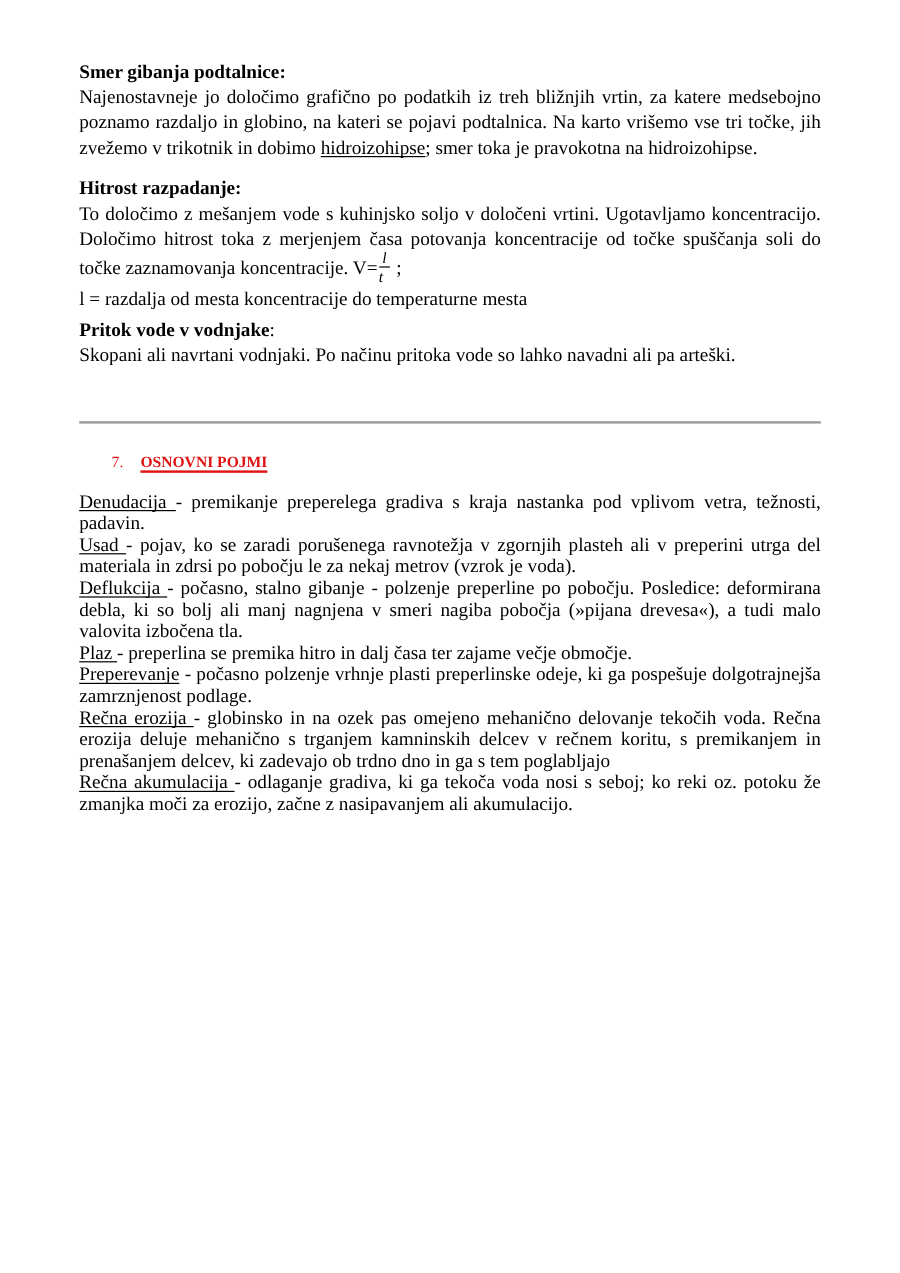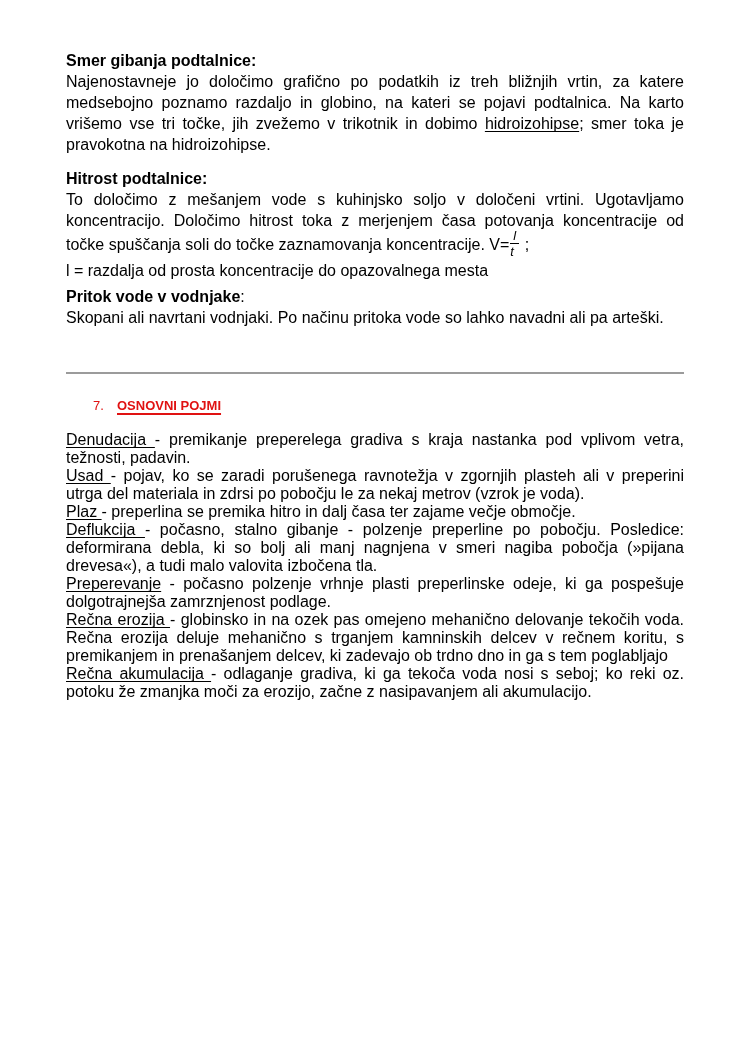--- a/index.html
+++ b/index.html
@@ -1,21 +1,21 @@
 <!DOCTYPE html>
 <html style="--accent: #e01212; --divider: #9b9b9b; --text: #000000; --page-bg: #ffffff;"><head>
 <meta charset="utf-8">
 <style>
   html, body { margin: 0; padding: 0; background: #ffffff; }
   .page {
     position: relative;
     width: 750px;
     height: 1061px;
     background: var(--page-bg, #ffffff);
-    font-family: Liberation Sans, sans-serif;
+    font-family: Liberation Serif, serif;
     font-size: 16px;
     color: var(--text, #000000);
     overflow: hidden;
   }
   .content { padding: 50px 66px 0 66px; }
   p { margin: 0; }
   .body { line-height: 21px; }
   .just { text-align: justify; text-align-last: left; }
   .h { font-weight: bold; line-height: 21px; }
   .h .colon { font-weight: normal; }
@@ -62,36 +62,36 @@
 </style>
 </head>
 <body>
 
 <div class="page">
   <div class="content">
 
     <p class="h">Smer gibanja podtalnice:</p>
     <p class="body just gap-smer"><span>Najenostavneje jo določimo grafično po podatkih iz treh bližnjih vrtin, za katere medsebojno poznamo razdaljo in globino, na kateri se pojavi podtalnica. Na karto vrišemo vse tri točke, jih zvežemo v trikotnik in dobimo </span><span class="u">hidroizohipse</span><span>; smer toka je pravokotna na hidroizohipse.</span></p>
 
-    <p class="h">Hitrost podtalnice:</p>
+    <p class="h">Hitrost razpadanje:</p>
     <p class="body just"><span>To določimo z mešanjem vode s kuhinjsko soljo v določeni vrtini. Ugotavljamo koncentracijo. Določimo hitrost toka z merjenjem časa potovanja koncentracije od točke spuščanja soli do točke zaznamovanja koncentracije. </span><span><span>V=</span><span class="frac"><span class="num">l</span><span class="den">t</span></span><span> ;</span></span></p>
-    <p class="body gap-legend">l = razdalja od prosta koncentracije do opazovalnega mesta</p>
+    <p class="body gap-legend">l = razdalja od mesta koncentracije do temperaturne mesta</p>
 
 
     <p class="h"><b>Pritok vode v vodnjake</b><span class="colon">:</span></p>
     <p class="body just">Skopani ali navrtani vodnjaki. Po načinu pritoka vode so lahko navadni ali pa arteški.</p>
 
     <hr class="rule">
 
     <p class="chapter"><span class="ch-num">7.</span><span class="ch-title">OSNOVNI POJMI</span></p>
 
     <div class="defs" id="definitions">
         <p class="def"><span class="u">Denudacija </span><span>- premikanje preperelega gradiva s kraja nastanka pod vplivom vetra, težnosti, padavin.</span></p>
         <p class="def"><span class="u">Usad </span><span>- pojav, ko se zaradi porušenega ravnotežja v zgornjih plasteh ali v preperini utrga del materiala in zdrsi po pobočju le za nekaj metrov (vzrok je voda).</span></p>
+        <p class="def"><span class="u">Deflukcija </span><span>- počasno, stalno gibanje - polzenje preperline po pobočju. Posledice: deformirana debla, ki so bolj ali manj nagnjena v smeri nagiba pobočja (»pijana drevesa«), a tudi malo valovita izbočena tla.</span></p>
         <p class="def"><span class="u">Plaz </span><span>- preperlina se premika hitro in dalj časa ter zajame večje območje.</span></p>
-        <p class="def"><span class="u">Deflukcija </span><span>- počasno, stalno gibanje - polzenje preperline po pobočju. Posledice: deformirana debla, ki so bolj ali manj nagnjena v smeri nagiba pobočja (»pijana drevesa«), a tudi malo valovita izbočena tla.</span></p>
         <p class="def"><span class="u">Preperevanje</span><span> - počasno polzenje vrhnje plasti preperlinske odeje, ki ga pospešuje dolgotrajnejša zamrznjenost podlage.</span></p>
         <p class="def"><span class="u">Rečna erozija </span><span>- globinsko in na ozek pas omejeno mehanično delovanje tekočih voda. Rečna erozija deluje mehanično s trganjem kamninskih delcev v rečnem koritu, s premikanjem in prenašanjem delcev, ki zadevajo ob trdno dno in ga s tem poglabljajo</span></p>
         <p class="def"><span class="u">Rečna akumulacija </span><span>- odlaganje gradiva, ki ga tekoča voda nosi s seboj; ko reki oz. potoku že zmanjka moči za erozijo, začne z nasipavanjem ali akumulacijo.</span></p>
       </div>
 
   </div>
 </div>
 
 </body></html>

